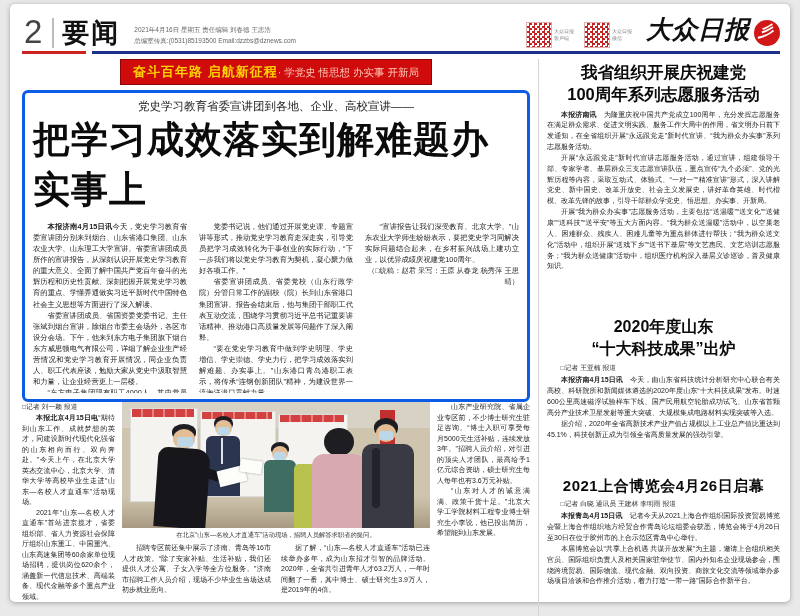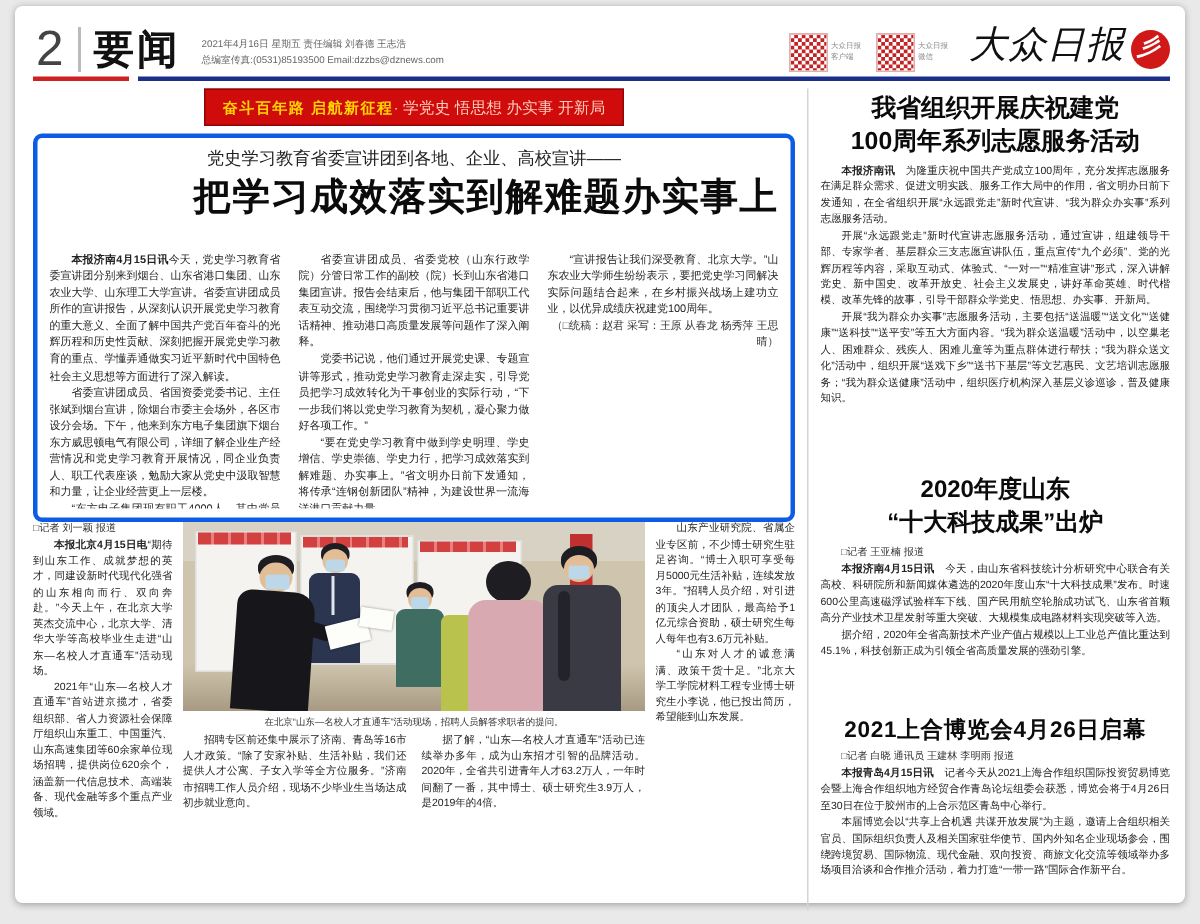--- a/index.html
+++ b/index.html
@@ -10,40 +10,40 @@
   .hdr{display:flex;align-items:flex-end;height:38px;}
   .pagenum{font-size:33px;line-height:33px;color:#444;padding:0 10px 0 2px;}
   .vsep{width:2px;height:30px;background:#bbb;margin:0 8px 0 0;}
   .section{font-size:27px;font-weight:700;color:#111;letter-spacing:2px;line-height:30px;}
   .pubinfo{font-size:6.5px;color:#666;margin:0 0 2px 14px;line-height:1.7;white-space:pre-line;}
   .hspacer{flex:1;}
   .qrwrap{display:flex;align-items:center;margin-right:8px;}
   .qr{width:24px;height:24px;border:1px solid #e0b0b0;
     background:repeating-conic-gradient(#c22424 0% 25%,#fff 0% 50%) 0 0/5px 5px;}
   .qrlabel{font-size:5px;color:#888;margin-left:2px;width:22px;line-height:1.5;}
-  .masthead{font-family:"DejaVu Serif","Liberation Serif",serif;font-weight:normal;font-style:italic;
+  .masthead{font-family:"DejaVu Serif","Liberation Serif",serif;font-weight:bold;font-style:italic;
     font-size:25px;color:#101010;margin:0 4px 2px 4px;letter-spacing:1px;}
   .logo{width:26px;height:26px;border-radius:50%;background:#d01818;position:relative;margin-bottom:2px;}
   .logo span{position:absolute;left:4px;top:2px;color:#fff;font-size:15px;font-style:italic;font-weight:bold;}
   .hdr-rule{display:flex;height:3px;margin-top:3px;}
   .hdr-rule .red{width:64px;background:#cc2222;margin-right:6px;}
   .hdr-rule .blue{flex:1;background:#1b2f8a;}
   
   .grid{display:flex;margin-top:5px;}
   .main{width:508px;}
   .rail{flex:1;border-left:1px solid #d5d5d5;margin-left:8px;padding-left:8px;}
   
   .banner{margin:0 auto;width:fit-content;background:#cf0b0b;border:1px solid #8e0606;
     padding:2px 12px 3px;white-space:nowrap;}
-  .banner b{color:#ffd400;font-size:10px;font-weight:900;letter-spacing:1px;}
+  .banner b{color:#ffd400;font-size:13px;font-weight:900;letter-spacing:1px;}
   .banner i{color:#ffc9b9;font-size:10.5px;font-style:normal;margin-left:0;}
   
   .bluebox{border:3px solid #0d5ce6;border-radius:6px;margin-top:5px;padding:4px 8px 6px;}
   .kicker{text-align:center;font-size:11.5px;color:#222;margin:2px 0 1px;}
-  .lead-h{text-align:right;font-size:25px;font-weight:900;color:#0b0b0b;letter-spacing:1px;margin:1px 0 20px;}
+  .lead-h{text-align:left;font-size:37px;font-weight:900;color:#0b0b0b;letter-spacing:1px;margin:1px 0 6px;}
   .cols3{display:flex;gap:12px;height:172px;overflow:hidden;}
   .col{flex:1;font-size:7.3px;line-height:1.52;color:#222;text-align:justify;}
   .col p{margin:0;text-indent:2em;}
   .col p b{font-weight:bold;}
   .sig{text-align:right;text-indent:0 !important;color:#333;}
   
   .mid-h{text-align:center;font-size:26px;font-weight:900;color:#0b0b0b;margin:9px 0 5px;letter-spacing:1px;}
   .midbody{display:flex;gap:7px;height:228px;overflow:hidden;}
   .mcol{width:93px;font-size:7px;line-height:1.5;color:#222;text-align:justify;overflow:hidden;}
   .mcol p{margin:0;text-indent:2em;}
@@ -114,23 +114,23 @@
       <div class="bluebox">
         <div class="kicker">党史学习教育省委宣讲团到各地、企业、高校宣讲——</div>
         <div class="lead-h">把学习成效落实到解难题办实事上</div>
         <div class="cols3">
           <div class="col">
             <p><b>本报济南4月15日讯</b><span>今天，党史学习教育省委宣讲团分别来到烟台、山东省港口集团、山东农业大学、山东理工大学宣讲。省委宣讲团成员所作的宣讲报告，从深刻认识开展党史学习教育的重大意义、全面了解中国共产党百年奋斗的光辉历程和历史性贡献、深刻把握开展党史学习教育的重点、学懂弄通做实习近平新时代中国特色社会主义思想等方面进行了深入解读。</span></p>
             <p>省委宣讲团成员、省国资委党委书记、主任张斌到烟台宣讲，除烟台市委主会场外，各区市设分会场。下午，他来到东方电子集团旗下烟台东方威思顿电气有限公司，详细了解企业生产经营情况和党史学习教育开展情况，同企业负责人、职工代表座谈，勉励大家从党史中汲取智慧和力量，让企业经营更上一层楼。</p>
             <p>“东方电子集团现有职工4000人，其中党员占比31.2%，党员在企业生产经营中发挥了先锋队的作用。”东方电子集团</p>
           </div>
           <div class="col">
+            <p>党委书记说，他们通过开展党史课、专题宣讲等形式，推动党史学习教育走深走实，引导党员把学习成效转化为干事创业的实际行动，“下一步我们将以党史学习教育为契机，凝心聚力做好各项工作。”</p>
             <p>省委宣讲团成员、省委党校（山东行政学院）分管日常工作的副校（院）长到山东省港口集团宣讲。报告会结束后，他与集团干部职工代表互动交流，围绕学习贯彻习近平总书记重要讲话精神、推动港口高质量发展等问题作了深入阐释。</p>
-            <p>党委书记说，他们通过开展党史课、专题宣讲等形式，推动党史学习教育走深走实，引导党员把学习成效转化为干事创业的实际行动，“下一步我们将以党史学习教育为契机，凝心聚力做好各项工作。”</p>
-            <p>“要在党史学习教育中做到学史明理、学史增信、学史崇德、学史力行，把学习成效落实到解难题、办实事上。”省文明办日前下发通知，将传承“连钢创新团队”精神，为建设世界一流海洋港口贡献力量。</p>
+            <p>“要在党史学习教育中做到学史明理、学史增信、学史崇德、学史力行，把学习成效落实到解难题、办实事上。”山东港口青岛港职工表示，将传承“连钢创新团队”精神，为建设世界一流海洋港口贡献力量。</p>
           </div>
           <div class="col">
             <p>“宣讲报告让我们深受教育、北京大学。”山东农业大学师生纷纷表示，要把党史学习同解决实际问题结合起来，在乡村振兴战场上建功立业，以优异成绩庆祝建党100周年。</p>
             <p class="sig">（□统稿：赵君 采写：王原 从春龙 杨秀萍 王思晴）</p>
           </div>
         </div>
       </div>
 
       <div class="midbody">
         <div class="mcol">

